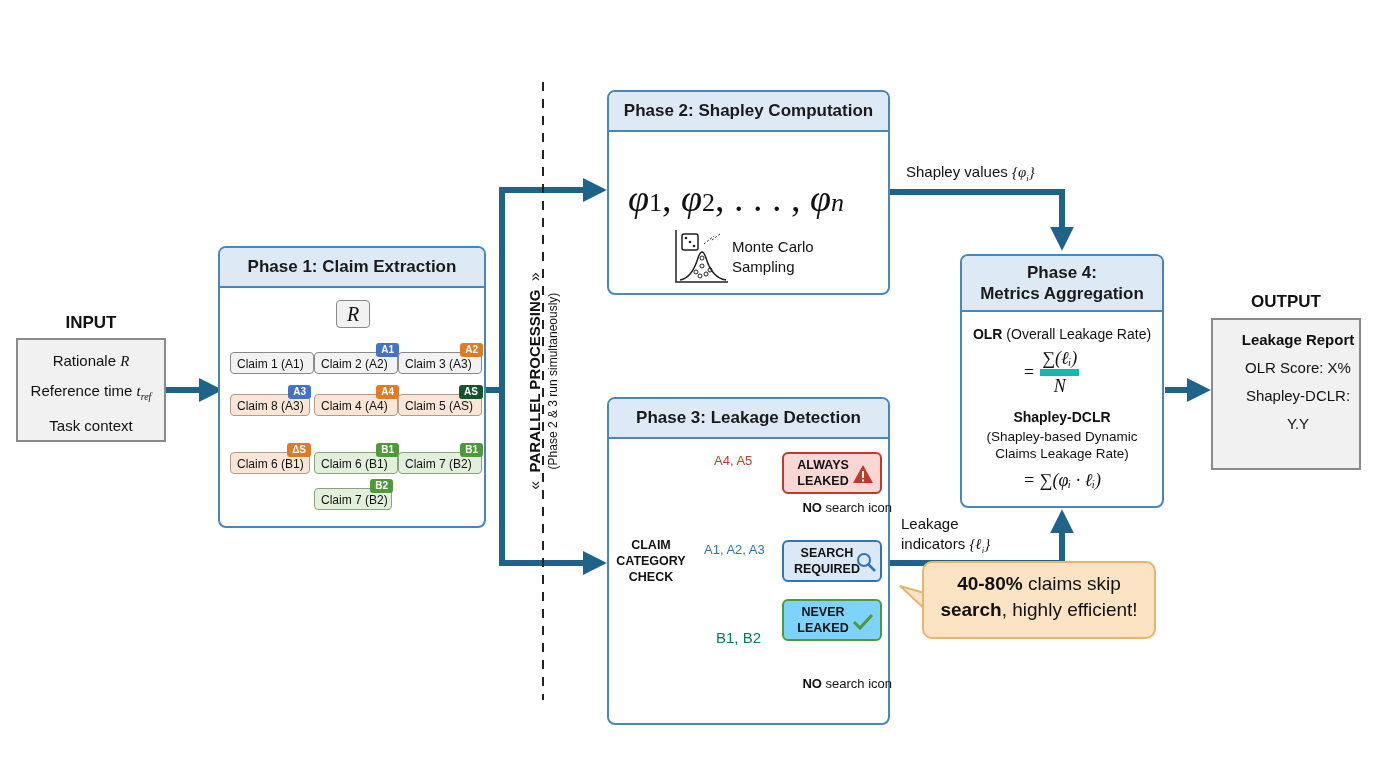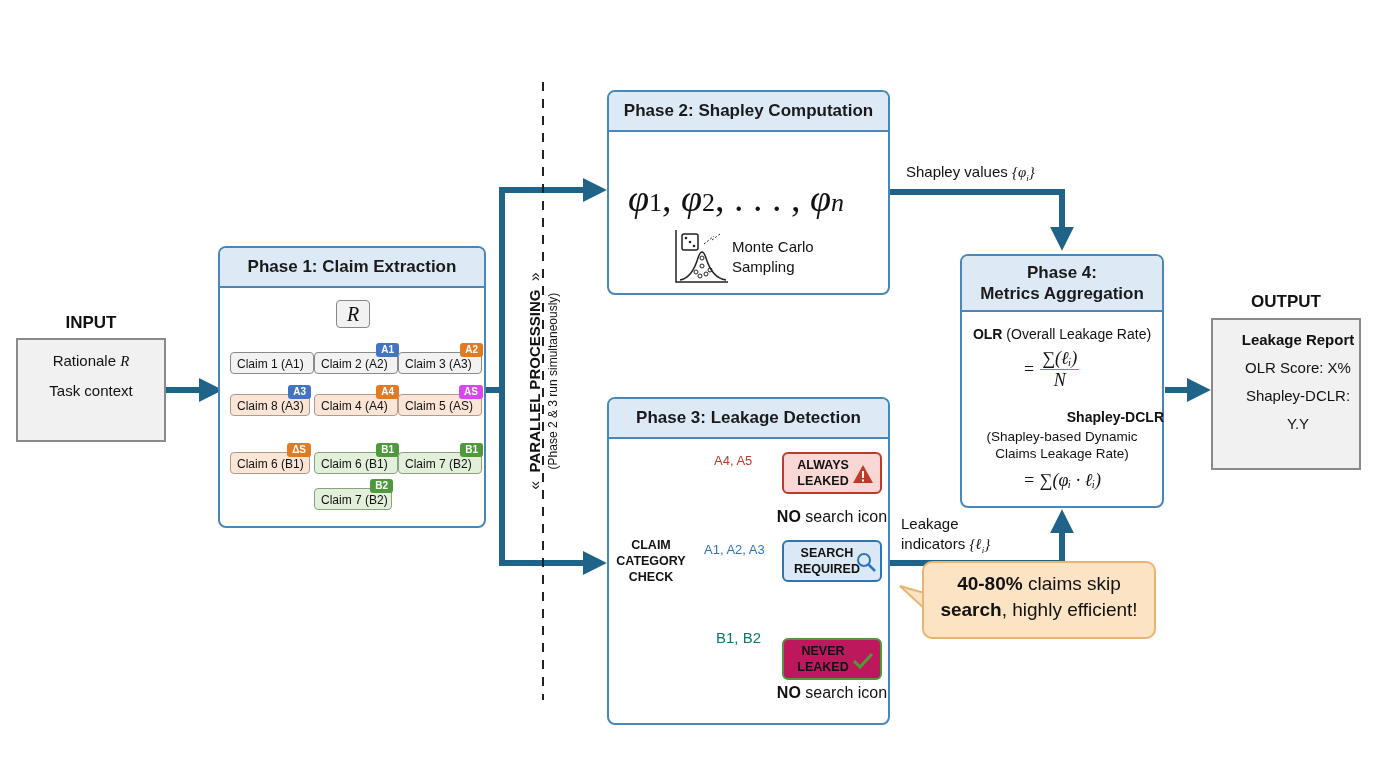--- a/index.html
+++ b/index.html
@@ -21,21 +21,21 @@
   .claim.orange { background: #fbe5d6; border-color: #b49a88; }
   .claim.green { background: #e2efda; border-color: #8aa37e; }
   .tag { position: absolute; top: -10px; right: -2px; font-size: 10px; color: #fff; padding: 1px 5px; border-radius: 3px; line-height: 12px; font-weight: bold; }
   .r-node { position: absolute; width: 32px; height: 26px; border: 1px solid #888; border-radius: 4px; background: #f2f2f2; text-align: center; line-height: 26px; font-family: "Liberation Serif", serif; font-style: italic; font-size: 20px; }
 
   .vertical-label { position: absolute; transform: rotate(-90deg); transform-origin: center center; text-align: center; white-space: nowrap; }
 
   .outcome { position: absolute; width: 100px; height: 42px; border-radius: 6px; border: 2px solid; box-sizing: border-box; font-weight: bold; font-size: 12.5px; line-height: 16px; display: flex; align-items: center; padding-left: 8px; }
   .outcome .txt { text-align: center; width: 62px; }
   .outcome .ico { position: absolute; right: 6px; top: 9px; width: 22px; height: 22px; }
-  .note { position: absolute; font-size: 16px; text-align: center; width: 120px; margin-top: 8px; }
+  .note { position: absolute; font-size: 13px; text-align: right; width: 120px; }
 
   .callout { position: absolute; background: #fbe3c4; border: 2px solid #e8b56e; border-radius: 10px; box-sizing: border-box; text-align: center; font-size: 19px; line-height: 26px; padding-top: 8px; }
 </style>
 </head>
 <body>
 
 <svg class="flow" viewBox="0 0 1376 768">
   <defs>
     <marker id="bigHead" markerWidth="4" markerHeight="4" refX="2.2" refY="2" orient="auto" markerUnits="strokeWidth">
       <path d="M0,0 L4,2 L0,4 Z" fill="#1f6388"></path>
@@ -88,35 +88,36 @@
   <text x="760" y="167" font-size="12" fill="#2b6f96">⋯</text>
 
   <path d="M652,530 L700,474 L780,474" fill="none" stroke="#c0392b" stroke-width="2.5" marker-end="url(#redHead)"></path>
   <line x1="692" y1="562" x2="780" y2="562" stroke="#2e75b6" stroke-width="2.5" marker-end="url(#blueHead)"></line>
   <path d="M652,593 L700,650 L780,650" fill="none" stroke="#4e9a3a" stroke-width="2.5" marker-end="url(#greenHead)"></path>
 </svg>
 
 <div class="section-title" style="left:16px; top:313px; width:150px;">INPUT</div>
 <div class="io-box" style="left:16px; top:338px; width:150px; height:104px; padding-top:6px;">
   <div><span>Rationale</span> <span class="math">R</span></div>
+  <div><span>Reference time</span> <span class="math">t</span><sub class="math" style="font-size:10px">ref</sub></div>
   <div>Task context</div>
 </div>
 
 <div class="phase" style="left:218px; top:246px; width:268px; height:282px;">
   <div class="phase-head" style="height:38px; line-height:38px;">Phase 1: Claim Extraction</div>
 </div>
 <div class="r-node" style="left:336px; top:300px;">R</div>
 
 <div id="claims-layer">
     <div class="claim gray" style="left: 230px; top: 352px; width: 84px;"><span>Claim 1 (A1)</span></div>
     <div class="claim gray" style="left: 314px; top: 352px; width: 84px;"><span>Claim 2 (A2)</span><span class="tag" style="background: rgb(68, 114, 196);">A1</span></div>
     <div class="claim gray" style="left: 398px; top: 352px; width: 84px;"><span>Claim 3 (A3)</span><span class="tag" style="background: rgb(224, 123, 36);">A2</span></div>
     <div class="claim orange" style="left: 230px; top: 394px; width: 80px;"><span>Claim 8 (A3)</span><span class="tag" style="background: rgb(68, 114, 196);">A3</span></div>
     <div class="claim orange" style="left: 314px; top: 394px; width: 84px;"><span>Claim 4 (A4)</span><span class="tag" style="background: rgb(224, 123, 36);">A4</span></div>
-    <div class="claim orange" style="left: 398px; top: 394px; width: 84px;"><span>Claim 5 (AS)</span><span class="tag" style="background: #d946ef;">AS</span></div>
+    <div class="claim orange" style="left: 398px; top: 394px; width: 84px;"><span>Claim 5 (AS)</span><span class="tag" style="background: #14532d;">AS</span></div>
     <div class="claim orange" style="left: 230px; top: 452px; width: 80px;"><span>Claim 6 (B1)</span><span class="tag" style="background: rgb(224, 123, 36);">ΔS</span></div>
     <div class="claim green" style="left: 314px; top: 452px; width: 84px;"><span>Claim 6 (B1)</span><span class="tag" style="background: rgb(78, 154, 58);">B1</span></div>
     <div class="claim green" style="left: 398px; top: 452px; width: 84px;"><span>Claim 7 (B2)</span><span class="tag" style="background: rgb(78, 154, 58);">B1</span></div>
     <div class="claim green" style="left: 314px; top: 488px; width: 78px;"><span>Claim 7 (B2)</span><span class="tag" style="background: rgb(78, 154, 58);">B2</span></div>
   </div>
 
 <div class="vertical-label" style="left:398px; top:358px; width:300px; height:46px;">
   <div style="font-weight:bold; font-size:15px; line-height:20px;"><span style="font-size:16px; font-weight:normal;">«</span>&nbsp; <span>PARALLEL PROCESSING</span> &nbsp;<span style="font-size:16px; font-weight:normal;">»</span></div>
   <div style="font-size:12px; line-height:16px;">(Phase 2 &amp; 3 run simultaneously)</div>
 </div>
@@ -183,21 +184,21 @@
   <div class="txt" style="width:70px;">
       <div>SEARCH</div>
       <div>REQUIRED</div>
     </div>
   <svg class="ico" viewBox="0 0 22 22" style="right:3px;">
       <circle cx="9" cy="9" r="6" fill="none" stroke="#2e75b6" stroke-width="2"></circle>
       <line x1="13.5" y1="13.5" x2="20" y2="20" stroke="#2e75b6" stroke-width="2.5"></line>
     </svg>
 </div>
 
-<div class="outcome" style="left:782px; top:638px; border-color:#4e9a3a; background:#be185d;">
+<div class="outcome" style="left:782px; top:599px; border-color:#4e9a3a; background:#7dd3fc;">
   <div class="txt">
       <div>NEVER</div>
       <div>LEAKED</div>
     </div>
   <svg class="ico" viewBox="0 0 22 22">
       <path d="M2,12 L8,18 L20,5" fill="none" stroke="#4e9a3a" stroke-width="3"></path>
     </svg>
 </div>
 <div class="note" style="left:772px; top:676px;"><b>NO</b><span> search icon</span></div>
 
@@ -217,25 +218,25 @@
 <div class="phase" style="left:960px; top:254px; width:204px; height:254px;">
   <div class="phase-head" style="height:56px; padding-top:6px; box-sizing:border-box; line-height:21px;">
     <div>Phase 4:</div>
     <div>Metrics Aggregation</div>
   </div>
 </div>
 <div class="abs" style="left:960px; top:326px; width:204px; text-align:center; font-size:14px;"><b>OLR</b><span> (Overall Leakage Rate)</span></div>
 <div class="abs" style="left:1024px; top:348px; font-family:'Liberation Serif', serif; font-size:18px; display:flex; align-items:center;">
   <span style="margin-right:6px;">=</span>
   <span style="display:inline-block; text-align:center;">
-    <span style="display:block; border-bottom:1px solid #14b8a6; padding:0 2px; font-style:italic;">∑(ℓᵢ)</span>
+    <span style="display:block; border-bottom:7px solid #14b8a6; padding:0 2px; font-style:italic;">∑(ℓᵢ)</span>
     <span style="display:block; font-style:italic;">N</span>
   </span>
 </div>
-<div class="abs" style="left:960px; top:409px; width:204px; text-align:right; font-weight:bold; font-size:14px;">Shapley-DCLR</div>
+<div class="abs" style="left:960px; top:409px; width:204px; text-align:center; font-weight:bold; font-size:14px;">Shapley-DCLR</div>
 <div class="abs" style="left:960px; top:428px; width:204px; text-align:center; font-size:13.5px; line-height:17px;">
   <div>(Shapley-based Dynamic</div>
   <div>Claims Leakage Rate)</div>
 </div>
 <div class="abs" style="left:960px; top:470px; width:204px; text-align:center; font-family:'Liberation Serif', serif; font-style:italic; font-size:18px;">= ∑(φᵢ · ℓᵢ)</div>
 
 <div class="section-title" style="left:1211px; top:292px; width:150px;">OUTPUT</div>
 <div class="io-box" style="left:1211px; top:318px; width:150px; height:152px; padding-top:6px;padding-left:24px;">
   <div style="font-weight:bold; line-height:28px;">Leakage Report</div>
   <div style="line-height:28px;">OLR Score: X%</div>

